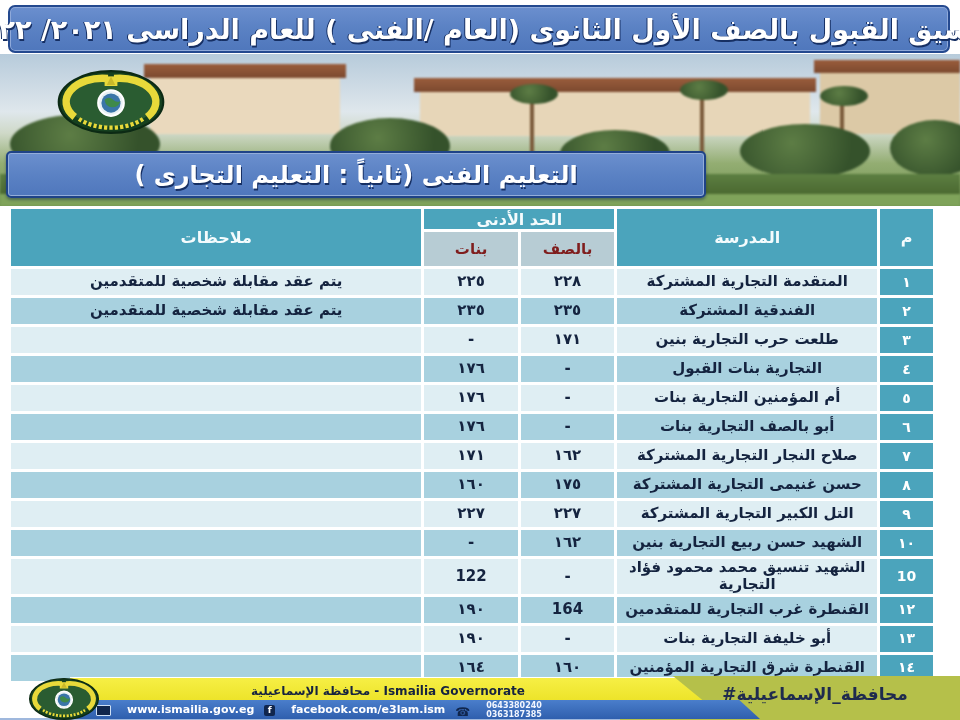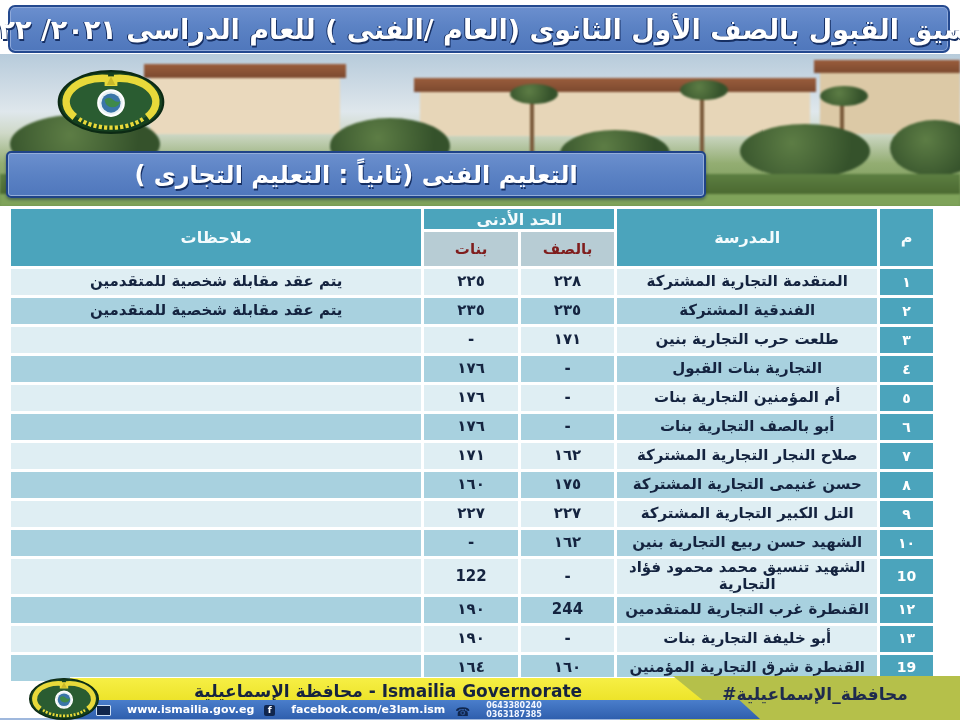--- a/index.html
+++ b/index.html
@@ -58,21 +58,21 @@
   col.c-num{width:52px;} col.c-school{width:256px;} col.c-bg{width:92px;} col.c-notes{width:404px;}
 
   
   .olive{left:620px;top:676px;width:340px;height:44px;background:#b5c04a;
     clip-path:polygon(16% 0,100% 0,100% 100%,0 100%,0 60%);z-index:10;}
   .hashtag{left:690px;top:684px;width:250px;z-index:12;color:#1f2b4e;font-weight:bold;font-size:17px;text-align:center;direction:ltr;}
   .ybanner{left:70px;top:677px;width:636px;height:25px;
     background:linear-gradient(180deg,#f6ef45,#ece226);
     clip-path:polygon(0 0,95% 0,100% 100%,0 100%);
     display:flex;align-items:center;justify-content:center;
-    color:#16233f;font-weight:bold;font-size:17px;direction:rtl;white-space:nowrap;z-index:11;
+    color:#16233f;font-weight:bold;font-size:12px;direction:rtl;white-space:nowrap;z-index:11;
     border-top:1px solid #fff;
   }
   .cbar{left:70px;top:700px;width:690px;height:19px;
     background:linear-gradient(180deg,#4a7ecb,#2f5fae);
     clip-path:polygon(0 0,97% 0,100% 100%,0 100%);
     display:flex;align-items:center;gap:10px;padding-left:26px;box-sizing:border-box;
     color:#ffffff;font-size:11px;font-weight:bold;z-index:12;direction:ltr;white-space:nowrap;
   }
   .cbar .item{display:flex;align-items:flex-end;gap:16px;}
   .ic-monitor{width:13px;height:9px;background:#10264d;border:1px solid #cfe0f5;border-radius:1px;display:inline-block;}
@@ -232,33 +232,33 @@
         <tr class="light">
           <td class="numcol">10</td>
           <td>الشهيد تنسيق محمد محمود فؤاد التجارية</td>
           <td>-</td>
           <td>122</td>
           <td></td>
         </tr>
         <tr class="mid">
           <td class="numcol">١٢</td>
           <td>القنطرة غرب التجارية للمتقدمين</td>
-          <td>244</td>
+          <td>164</td>
           <td>١٩٠</td>
           <td></td>
         </tr>
         <tr class="light">
           <td class="numcol">١٣</td>
           <td>أبو خليفة التجارية بنات</td>
           <td>-</td>
           <td>١٩٠</td>
           <td></td>
         </tr>
         <tr class="mid">
-          <td class="numcol">19</td>
+          <td class="numcol">١٤</td>
           <td>القنطرة شرق التجارية المؤمنين</td>
           <td>١٦٠</td>
           <td>١٦٤</td>
           <td></td>
         </tr>
       </tbody>
   </table>
 </div>
 
 <div class="abs olive"></div>

